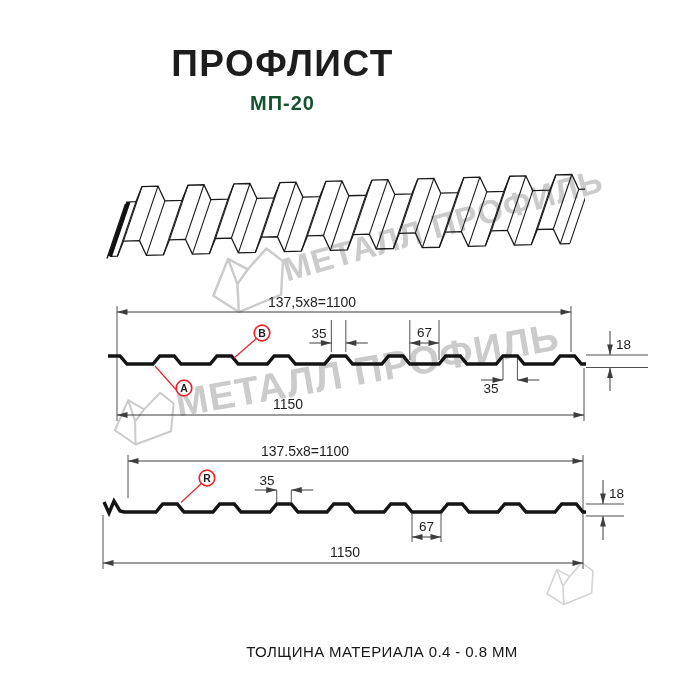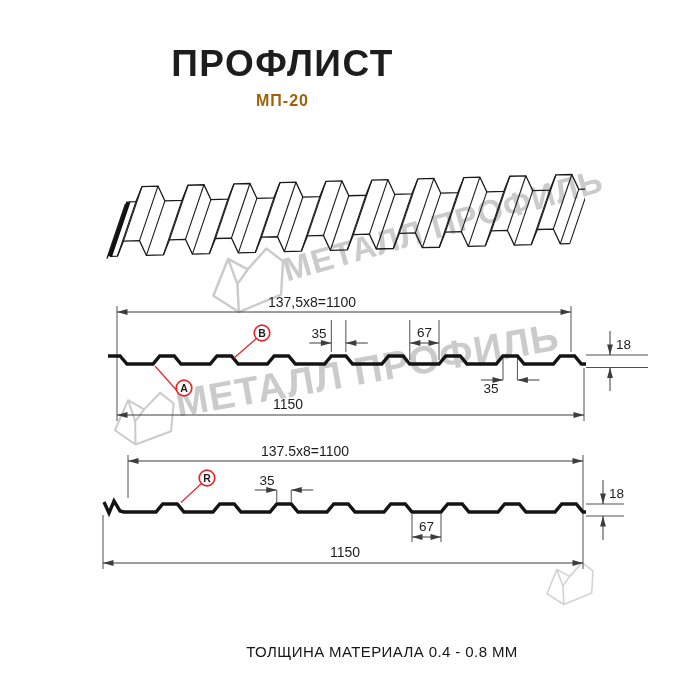--- a/index.html
+++ b/index.html
@@ -1,21 +1,21 @@
 <!DOCTYPE html>
 <html><head>
 <meta charset="utf-8">
 <style>
   html,body{margin:0;padding:0;background:#fff;}
   #page{position:relative;width:700px;height:700px;background:#ffffff;overflow:hidden;
         font-family:"Liberation Sans",sans-serif;}
   
   .hdr{position:absolute;left:0;top:44px;width:565px;text-align:center;z-index:3;}
   .title{font-size:37px;font-weight:bold;letter-spacing:1.5px;color:#1d1d1d;line-height:1.1;}
-  .subtitle{font-size:16px;font-weight:bold;letter-spacing:1px;color:#a16207;margin-top:7px;}
+  .subtitle{font-size:20px;font-weight:bold;letter-spacing:1px;color:#14532d;margin-top:7px;}
   
   .wm{position:absolute;color:#cbcbcb;z-index:1;}
   .wm-text{font-weight:bold;white-space:nowrap;transform-origin:left center;}
   
   svg{position:absolute;z-index:2;}
   svg text{font-family:"Liberation Sans",sans-serif;fill:#1d1d1d;}
   
   .footer{position:absolute;left:0;top:643px;width:700px;text-align:center;
           font-size:15px;letter-spacing:.4px;color:#161616;z-index:3;padding-left:32px;}
 </style>

